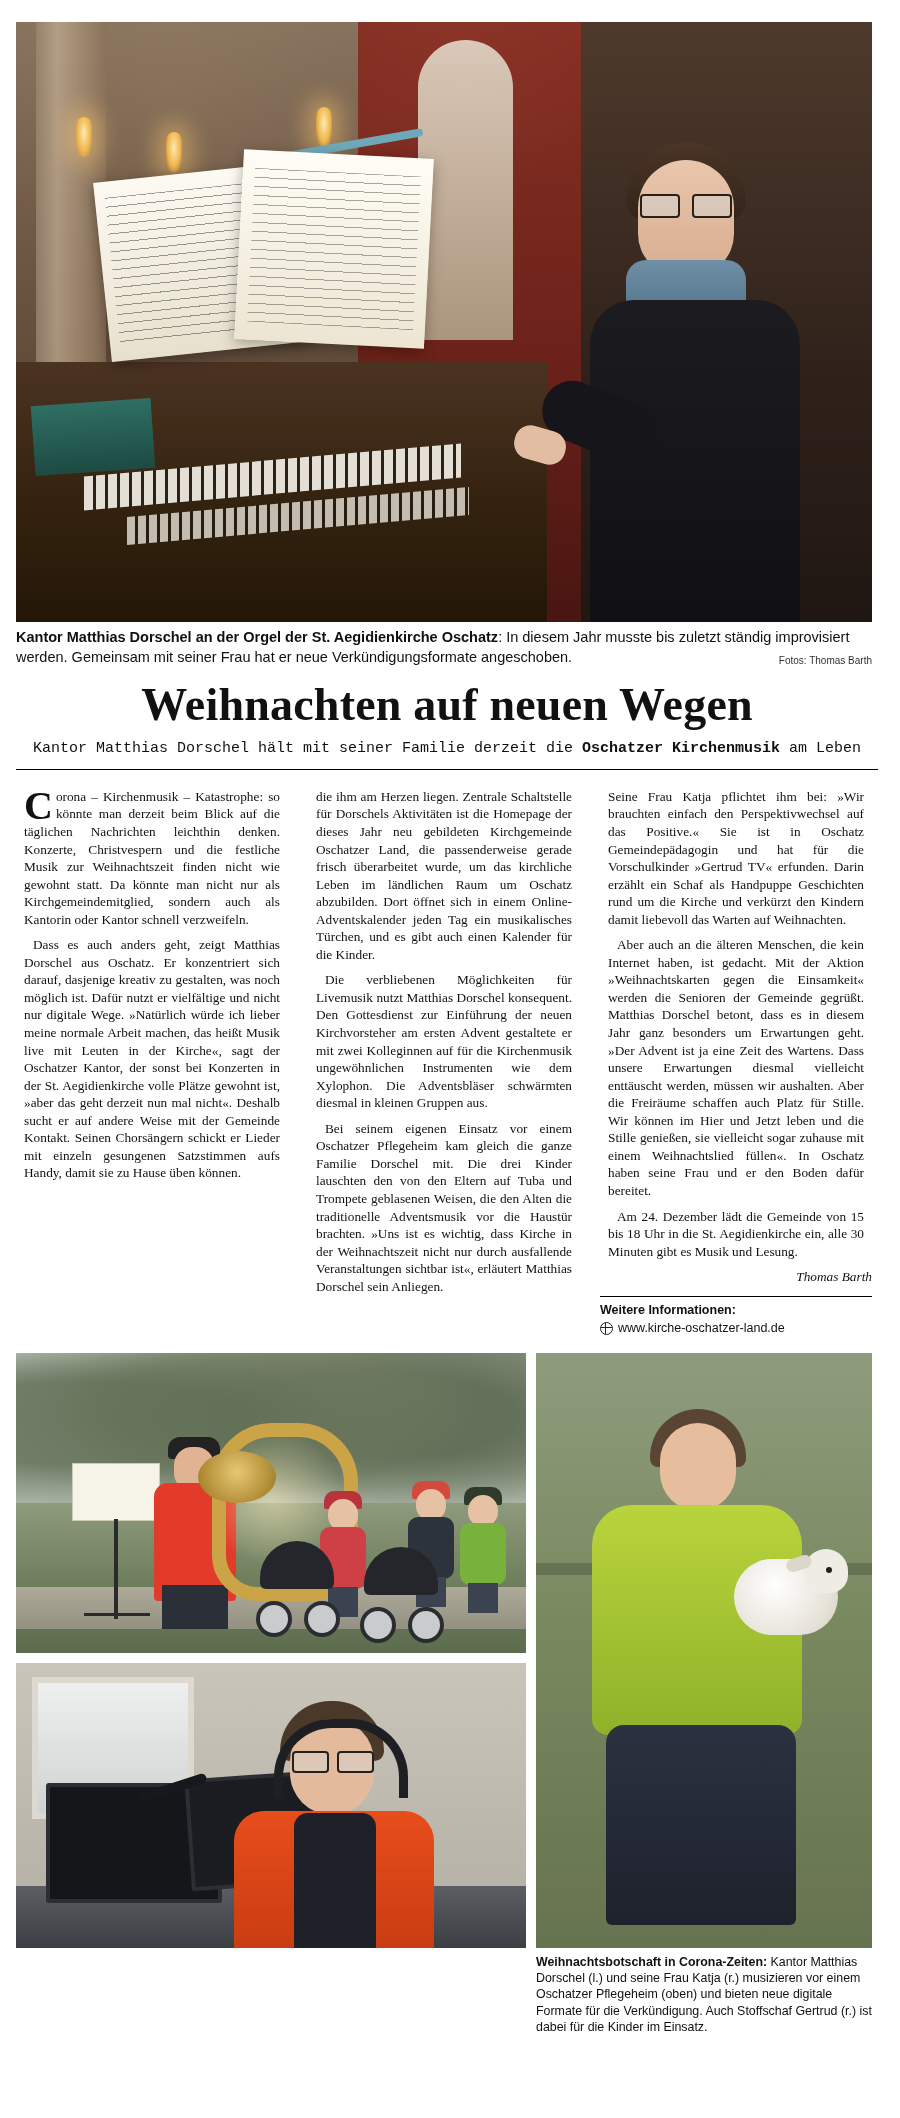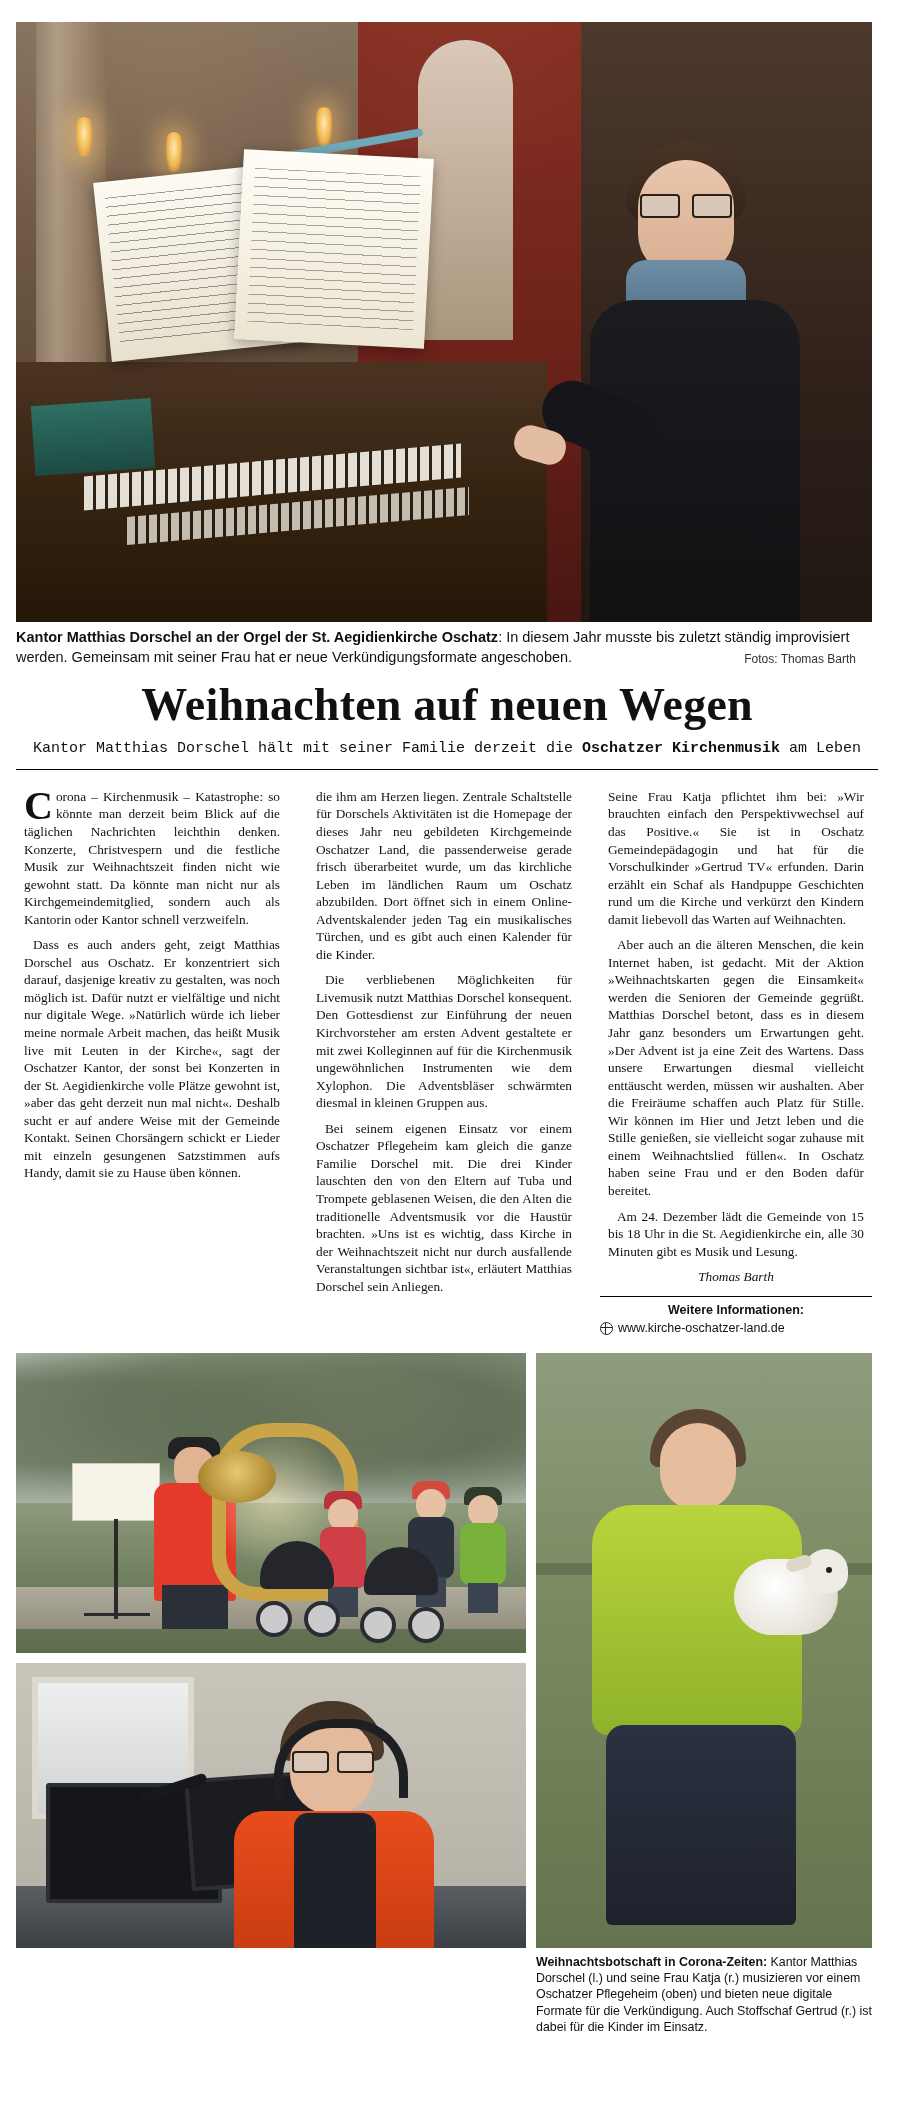--- a/index.html
+++ b/index.html
@@ -183,23 +183,23 @@
     margin-top: 6px;
     font-family: "Liberation Sans", sans-serif;
     font-size: 14.5px;
     line-height: 1.35;
     color: #111;
     position: relative;
   }
   .hero-caption b { font-weight: bold; }
   .photo-credit {
     position: absolute;
-    right: 16px;
+    right: 0;
     bottom: 0;
-    font-size: 12px;
+    font-size: 10px;
     color: #333;
   }
 
   
   .headline {
     margin-top: 14px;
     font-family: "Liberation Serif", serif;
     font-weight: bold;
     font-size: 46px;
     line-height: 1.05;
@@ -241,34 +241,34 @@
   .col p.first { text-indent: 0; }
   .dropcap::first-letter {
     float: left;
     font-size: 40px;
     line-height: 32px;
     font-weight: bold;
     padding: 2px 3px 0 0;
   }
   .author {
     display: block;
-    text-align: center;
+    text-align: right;
     font-style: italic;
     margin-top: 0;
   }
   .info-rule {
     border: 0;
     border-top: 1px solid #000;
     margin: 10px 0 5px 0;
   }
   .info-head {
     font-family: "Liberation Sans", sans-serif;
     font-weight: bold;
     font-size: 12.5px;
-    text-align: center;
+    text-align: left;
   }
   .info-line {
     font-family: "Liberation Sans", sans-serif;
     font-size: 12.5px;
     text-align: left;
     display: flex;
     align-items: center;
     gap: 5px;
     margin-top: 2px;
   }

